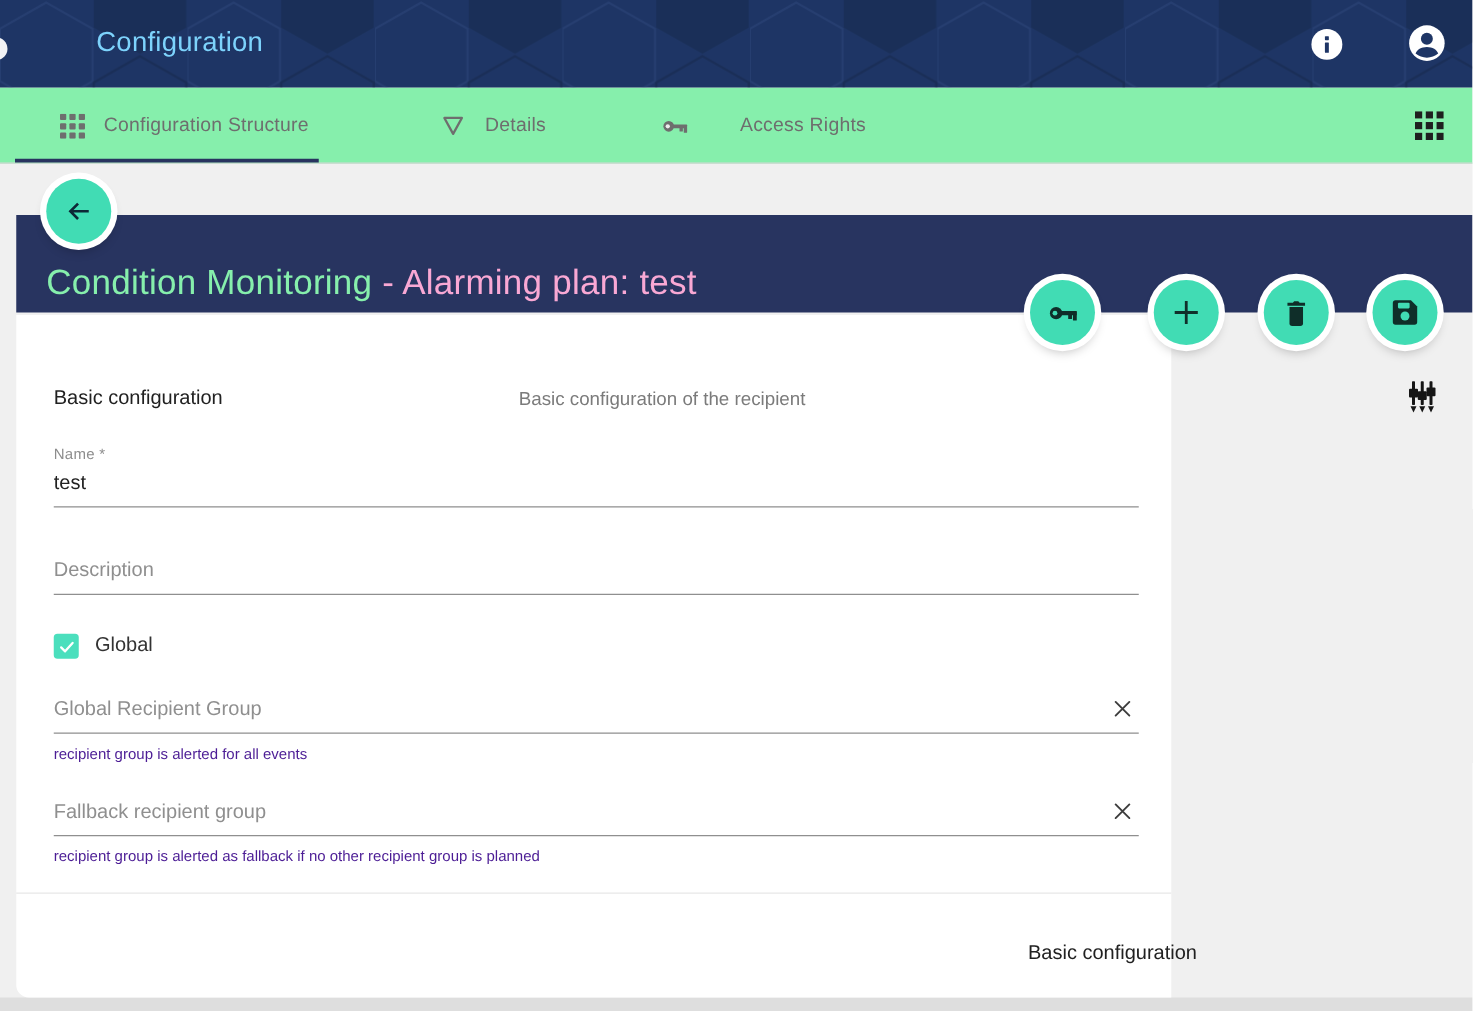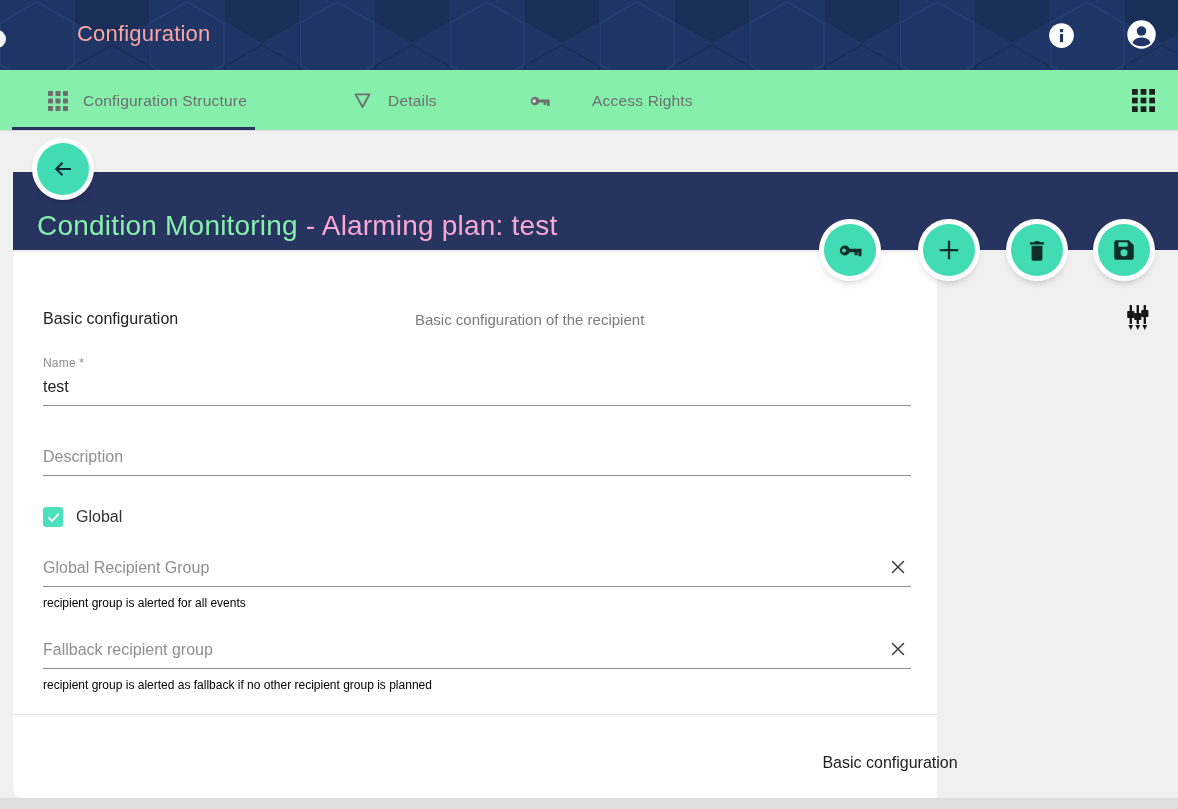--- a/index.html
+++ b/index.html
@@ -16,21 +16,21 @@
   .topbar {
     position:absolute; left:0; top:0; width:1178px; height:70px;
     background:#1e3565; overflow:hidden; z-index:3;
   }
   .hexes { position:absolute; left:0; top:0; }
   .logo-sliver {
     position:absolute; left:-12px; top:30px; width:18px; height:18px;
     border-radius:50%; background:#fdfdfd; opacity:.95;
   }
   .topbar-title {
-    position:absolute; left:77px; top:21px; font-size:22px; color:#fca5a5;
+    position:absolute; left:77px; top:21px; font-size:22px; color:#7dd3fc;
     letter-spacing:.2px;
   }
   .round-btn { position:absolute; cursor:pointer; }
   .info-btn { left:1048px; top:22px; width:27px; height:27px; }
   .account-btn { left:1126px; top:19px; width:31px; height:31px; }
 
   
   .tabbar {
     position:absolute; left:0; top:70px; width:1178px; height:61px;
     background:#86efac; border-bottom:1px solid #d8d8d8; z-index:2;
@@ -105,21 +105,21 @@
   }
   .field-row input::placeholder { color:#8f8f8f; opacity:1; }
   .clear-btn { width:18px; height:18px; margin:0 4px 10px 8px; cursor:pointer; flex:none; }
 
   .row-name        { top:126px; }
   .row-description { top:196px; }
   .row-global      { top:306px; }
   .row-fallback    { top:388px; }
   .label-name      { top:104px; }
 
-  .helper { position:absolute; left:30px; font-size:12px; color:#000000; }
+  .helper { position:absolute; left:30px; font-size:12px; color:#4c1d95; }
   .helper-global   { top:344px; }
   .helper-fallback { top:426px; }
 
   .checkbox-row { position:absolute; left:30px; top:255px; display:flex; align-items:center; gap:13px; }
   .checkbox {
     width:20px; height:20px; border-radius:3px; background:#4bdfbd;
     display:flex; align-items:center; justify-content:center; cursor:pointer;
   }
   .checkbox-label { font-size:16px; color:#333333; }
 

